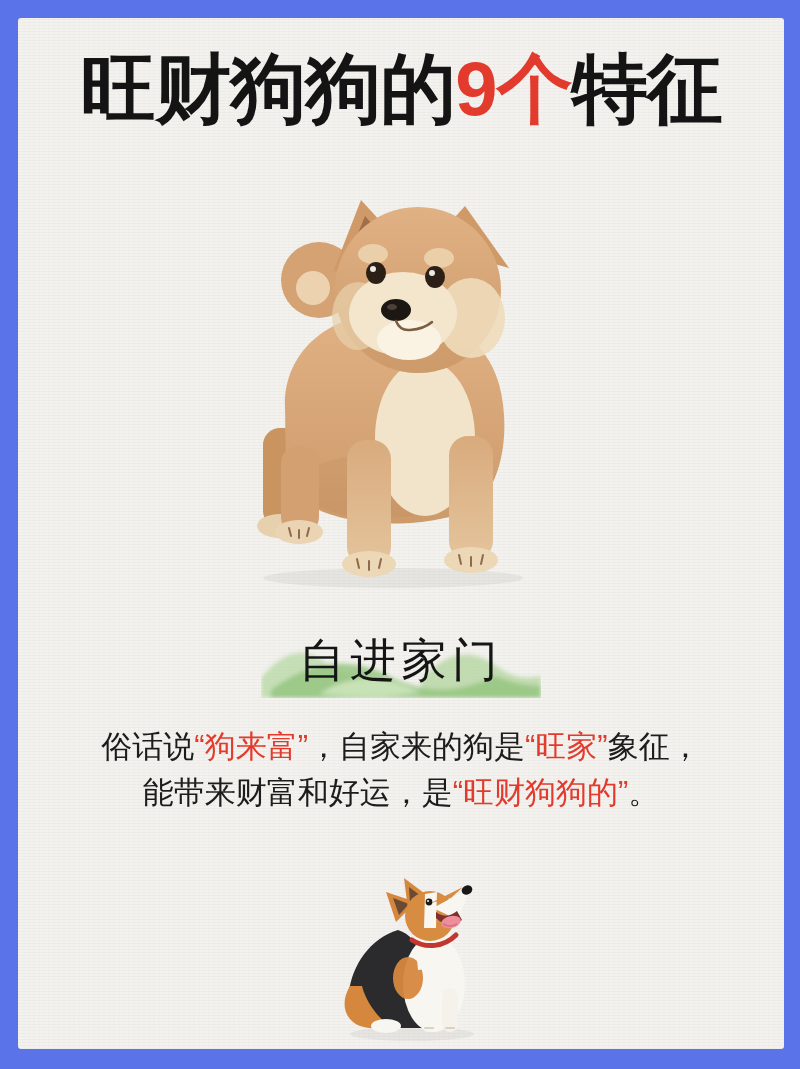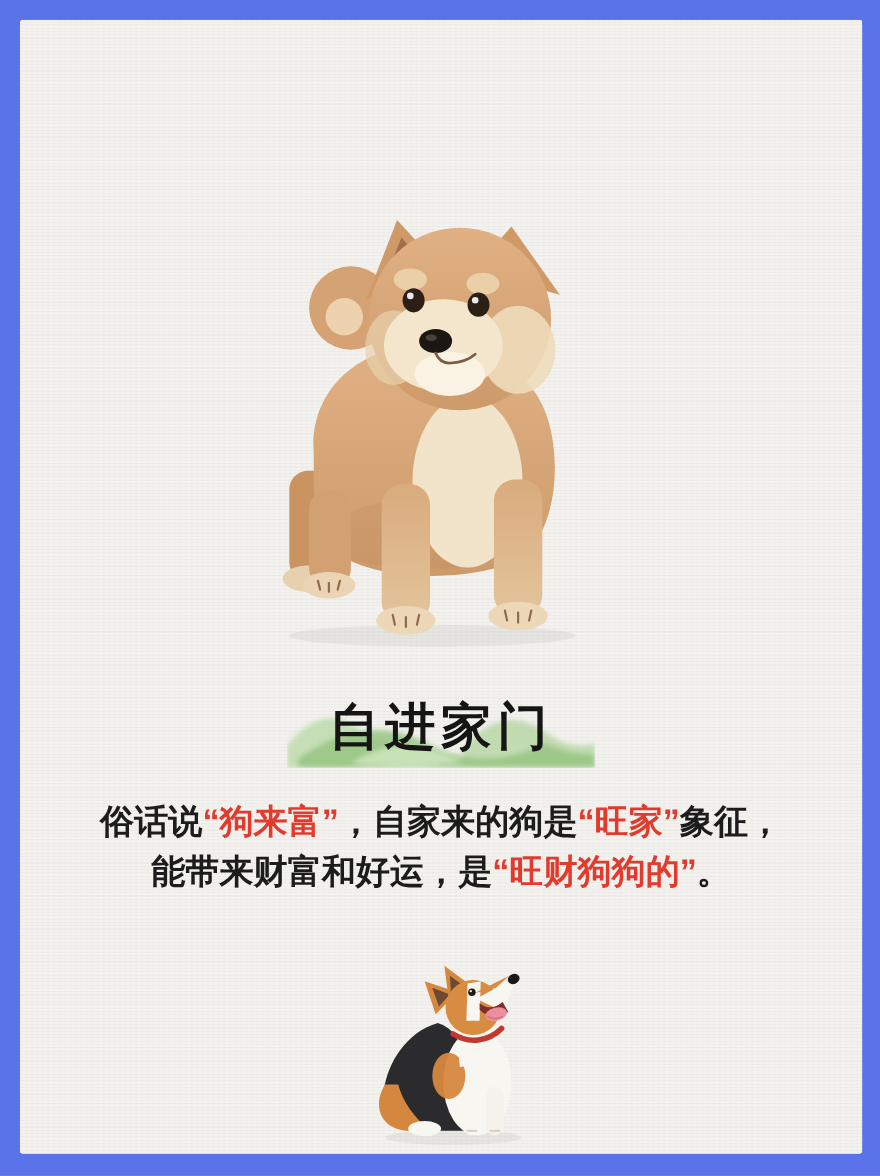--- a/index.html
+++ b/index.html
@@ -33,41 +33,42 @@
   }
   .section-head {
     position:absolute; top:596px; left:50%; transform:translateX(-50%);
     width:280px; height:84px;
   }
   .mountains { position:absolute; left:0; top:0; width:100%; height:100%; }
   .section-title {
     position:absolute; top:16px; left:0; width:100%;
     text-align:center;
     font-family:"Liberation Serif","DejaVu Serif",serif;
-    font-size:46px; font-weight:700; letter-spacing:5px;
+    font-size:46px; font-weight:400; letter-spacing:5px;
     color:#151515;
   }
   .body-text {
     position:absolute; top:706px; left:0; width:100%;
     text-align:center;
-    font-size:31px; font-weight:700; line-height:46px;
+    font-size:31px; font-weight:400; line-height:46px;
     color:#1c1c1c;
     font-family:"Liberation Sans","DejaVu Sans",sans-serif;
   }
   .corgi-wrap {
     position:absolute; left:312px; top:856px;
     width:174px; height:174px;
   }
   svg { display:block; width:100%; height:100%; }
 </style>
 </head>
 <body>
 
 <div class="card">
 
+  <h1 class="poster-title"><span>旺财狗狗的</span><span class="red">9个</span><span>特征</span></h1>
 
   <div class="hero-wrap">
     <svg viewBox="0 0 336 404">
       <defs>
         <linearGradient id="tanG" x1="0" y1="0" x2="0" y2="1">
           <stop offset="0" stop-color="#e0b184"></stop>
           <stop offset="1" stop-color="#cd9a6a"></stop>
         </linearGradient>
         <linearGradient id="legG" x1="0" y1="0" x2="0" y2="1">
           <stop offset="0" stop-color="#d9ab7d"></stop>

